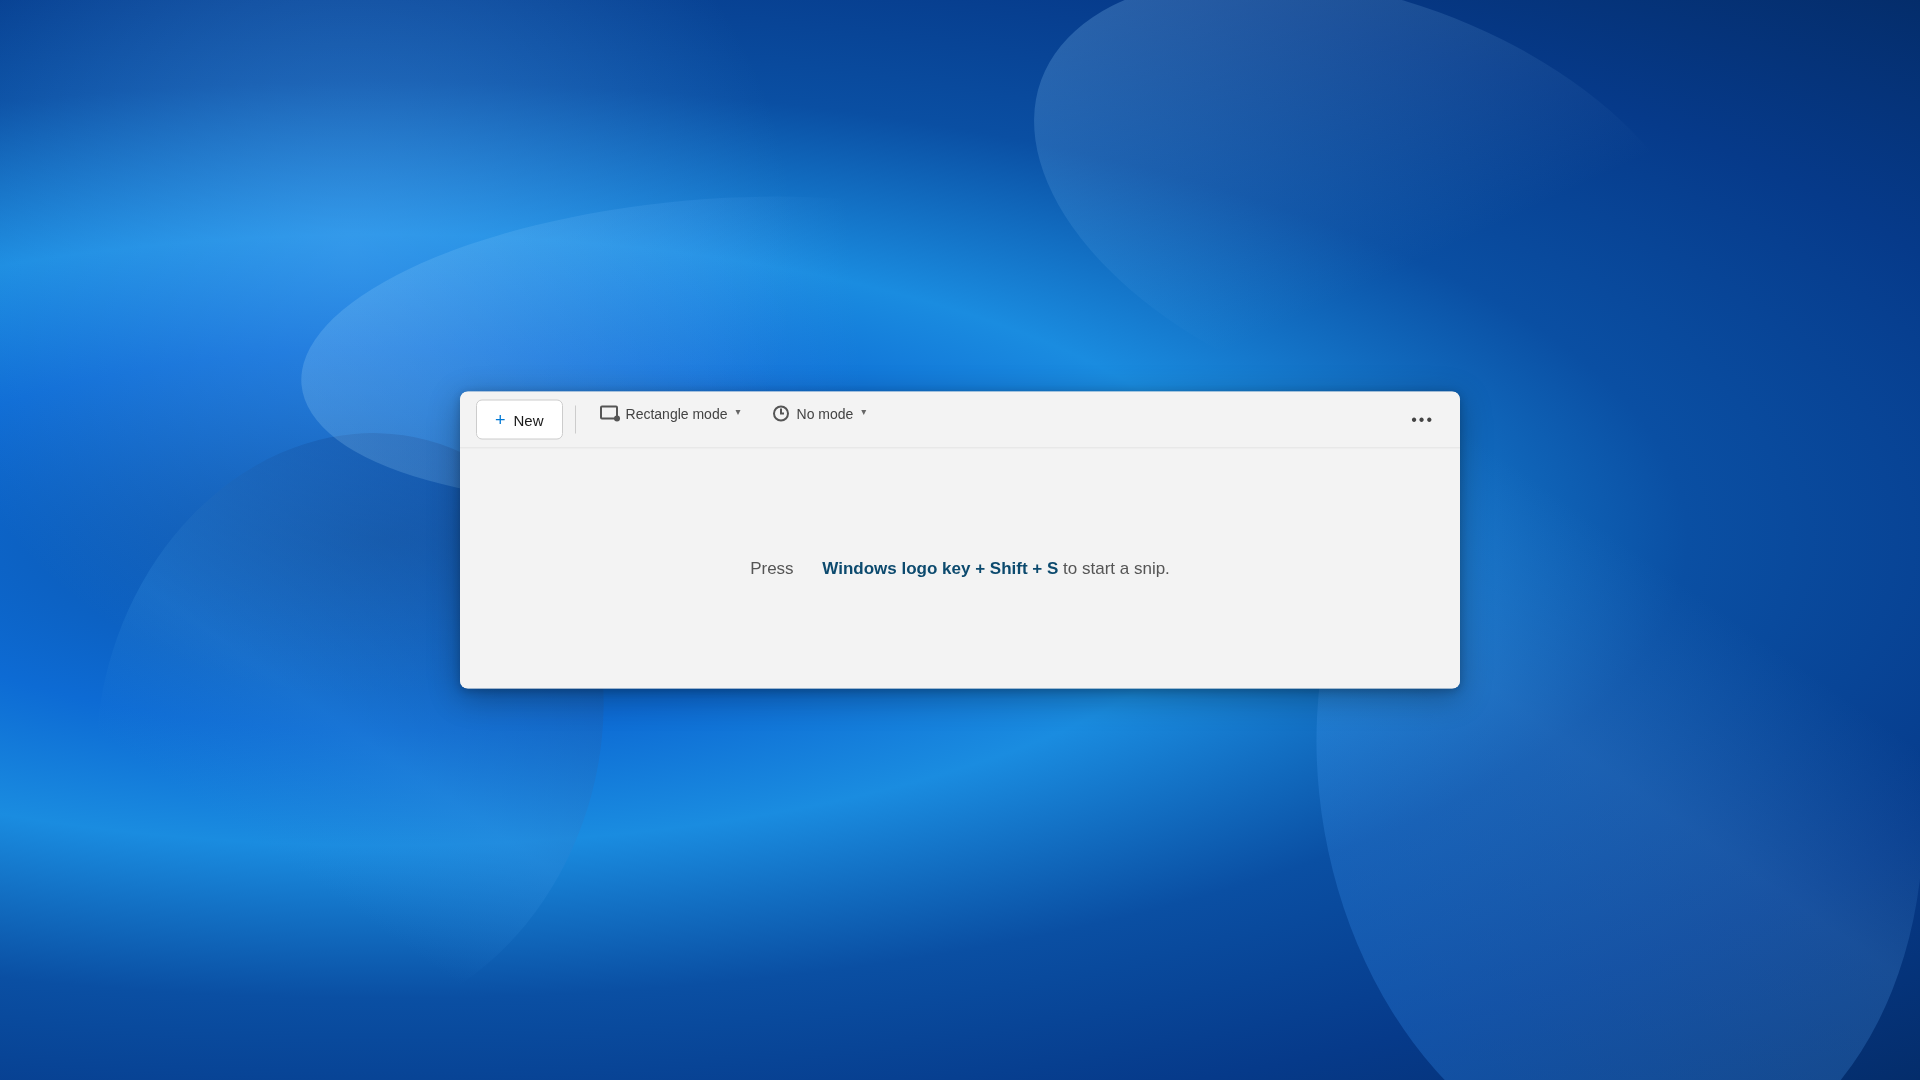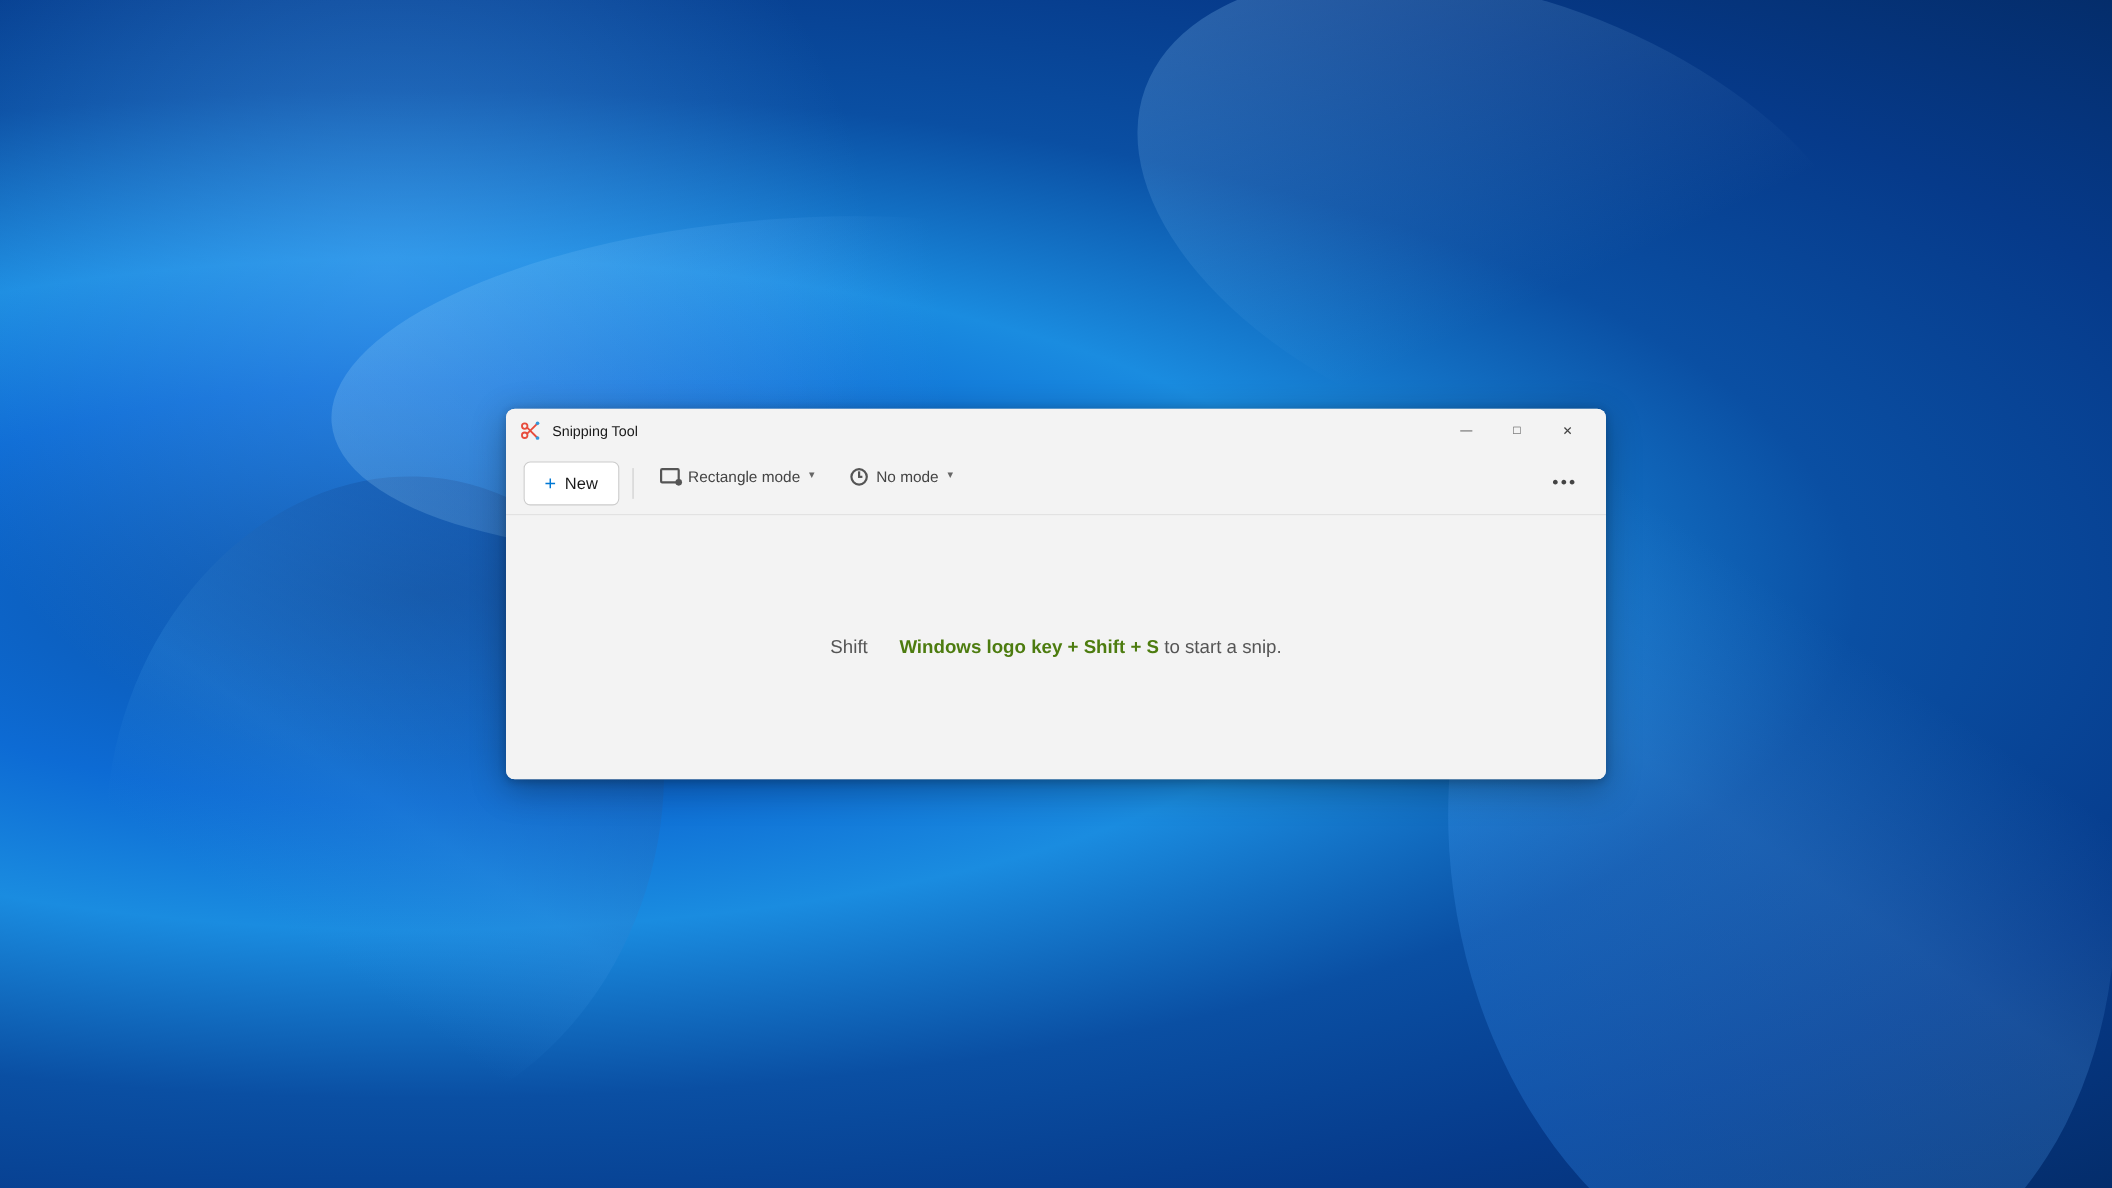--- a/index.html
+++ b/index.html
@@ -271,56 +271,37 @@
     }
 
     .hint-text {
       font-size: 17px;
       color: #555;
       text-align: center;
     }
 
     .hint-text strong {
       font-weight: 700;
-      color: #4d7c0f;
+      color: #0c4a6e;
       margin-left: 24px;
     }
   </style>
 </head>
 <body>
 
 <div class="desktop-bg">
   <div class="swirl1"></div>
   <div class="swirl2"></div>
   <div class="swirl3"></div>
   <div class="swirl4"></div>
   <div class="swirl5"></div>
 </div>
 
 <div class="window">
 
-  <div class="title-bar">
-    <div class="title-bar-left">
-
-      <svg class="app-icon" viewBox="0 0 24 24" xmlns="http://www.w3.org/2000/svg">
-        <circle cx="6" cy="7" r="3" fill="none" stroke="#e74c3c" stroke-width="2"></circle>
-        <circle cx="6" cy="17" r="3" fill="none" stroke="#e74c3c" stroke-width="2"></circle>
-        <line x1="8.5" y1="8.5" x2="20" y2="20" stroke="#e74c3c" stroke-width="2"></line>
-        <line x1="8.5" y1="15.5" x2="20" y2="4" stroke="#e74c3c" stroke-width="2"></line>
-        <circle cx="20" cy="20" r="2" fill="#3498db"></circle>
-        <circle cx="20" cy="4" r="2" fill="#3498db"></circle>
-      </svg>
-      <span class="title-text">Snipping Tool</span>
-    </div>
-    <div class="window-controls">
-      <div class="win-btn">—</div>
-      <div class="win-btn">□</div>
-      <div class="win-btn close-btn">✕</div>
-    </div>
-  </div>
 
   <div class="toolbar">
 
     <button class="btn-new">
       <span class="plus-icon">+</span>
       <span>New</span>
     </button>
 
     <div class="separator"></div>
 
@@ -336,17 +317,17 @@
       <span class="chevron">▾</span>
     </button>
 
     <button class="more-btn">
       <span>•••</span>
     </button>
   </div>
 
   <div class="content-area">
     <p class="hint-text">
-      <span>Shift </span><strong>Windows logo key + Shift + S</strong><span> to start a snip.</span>
+      <span>Press </span><strong>Windows logo key + Shift + S</strong><span> to start a snip.</span>
     </p>
   </div>
 
 </div>
 
 </body></html>

